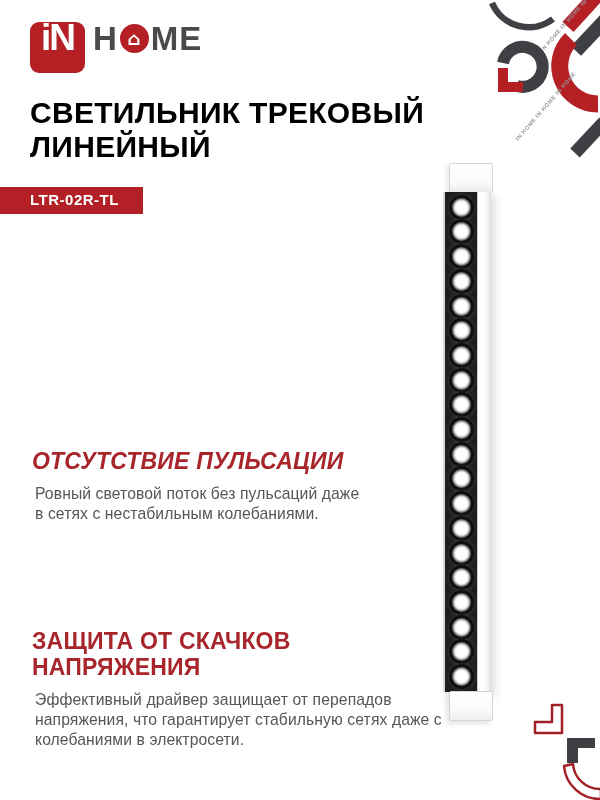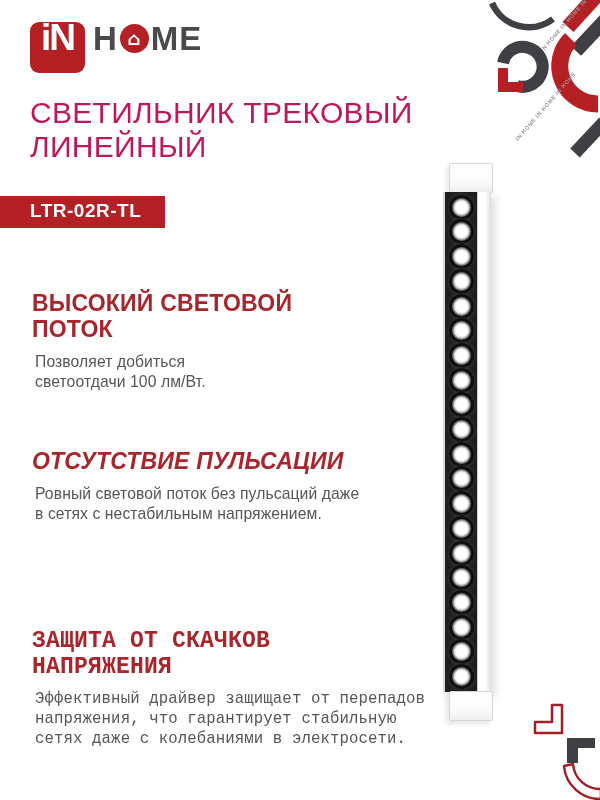--- a/index.html
+++ b/index.html
@@ -24,39 +24,39 @@
   }
   .logo-o span { color:#fff; font-size:18px; font-weight:bold; font-family:"DejaVu Sans", sans-serif; line-height:1; }
   .logo-tagline {
     color:#b52025; font-style:italic; font-size:11.5px; letter-spacing:1.6px;
     font-family:"DejaVu Serif", serif; margin-top:3px; padding-left:2px; white-space:nowrap;
   }
 
   
   .title {
     position:absolute; left:30px; top:96px; width:480px;
-    color:#be185d; font-size:30px; font-weight:normal; line-height:1.12; letter-spacing:0.3px;
+    color:#000000; font-size:30px; font-weight:bold; line-height:1.12; letter-spacing:0.3px;
   }
   .badge {
-    position:absolute; left:0; top:196px; background:#b32026; color:#ffffff;
-    font-size:19px; font-weight:bold; letter-spacing:0.5px;
+    position:absolute; left:0; top:187px; background:#b32026; color:#ffffff;
+    font-size:15px; font-weight:bold; letter-spacing:0.5px;
     padding:4px 24px 6px 30px;
   }
 
   
   .feature { position:absolute; left:32px; }
   .feature-heading {
     color:#a8262b; font-size:23px; font-weight:bold; line-height:1.13; letter-spacing:0.2px;
   }
   .feature-body {
     margin-top:10px; margin-left:3px; color:#55555a; font-size:15.7px; line-height:1.26; letter-spacing:0.1px;
   }
   .f1 { top:290px; } .f1 .feature-heading { max-width:310px; } .f1 .feature-body { max-width:220px; }
   .f2 { top:448px; } .f2 .feature-heading { white-space:nowrap;font-style:italic; } .f2 .feature-body { max-width:325px; }
-  .f3 { top:628px;font-family:Liberation Mono, monospace; } .f3 .feature-heading { max-width:330px; } .f3 .feature-body { max-width:408px; }
+  .f3 { top:628px; } .f3 .feature-heading { max-width:330px; } .f3 .feature-body { max-width:408px; }
 
   
   .light { position:absolute; left:443px; top:162px; width:56px; height:560px; }
   .adapter {
     position:absolute; left:6px; width:44px; height:30px;
     background:linear-gradient(180deg,#ffffff 0%,#fbfbfb 60%,#efefef 100%);
     border:1px solid #d6d6d6; border-radius:2px; box-sizing:border-box;
     box-shadow:-3px 2px 4px rgba(0,0,0,0.07);
   }
   .adapter.top { top:1px; }
@@ -101,28 +101,24 @@
           </span>
         <span>ME</span>
       </div>
     </div>
   </div>
 
   <div class="title">СВЕТИЛЬНИК ТРЕКОВЫЙ ЛИНЕЙНЫЙ</div>
 
   <div class="badge">LTR-02R-TL</div>
 
-  <div class="feature f1">
-    <div class="feature-heading">ВЫСОКИЙ СВЕТОВОЙ ПОТОК</div>
-    <div class="feature-body">Позволяет добиться светоотдачи 100 лм/Вт.</div>
-  </div>
 
   <div class="feature f2">
     <div class="feature-heading">ОТСУТСТВИЕ ПУЛЬСАЦИИ</div>
-    <div class="feature-body">Ровный световой поток без пульсаций даже в сетях с нестабильным напряжением.</div>
+    <div class="feature-body">Ровный световой поток без пульсаций даже в сетях с нестабильным колебаниями.</div>
   </div>
 
   <div class="feature f3">
     <div class="feature-heading">ЗАЩИТА ОТ СКАЧКОВ НАПРЯЖЕНИЯ</div>
     <div class="feature-body">Эффективный драйвер защищает от перепадов напряжения, что гарантирует стабильную сетях даже с колебаниями в электросети.</div>
   </div>
 
   <div class="light">
     <div class="adapter top"></div>
     <div class="bar">

